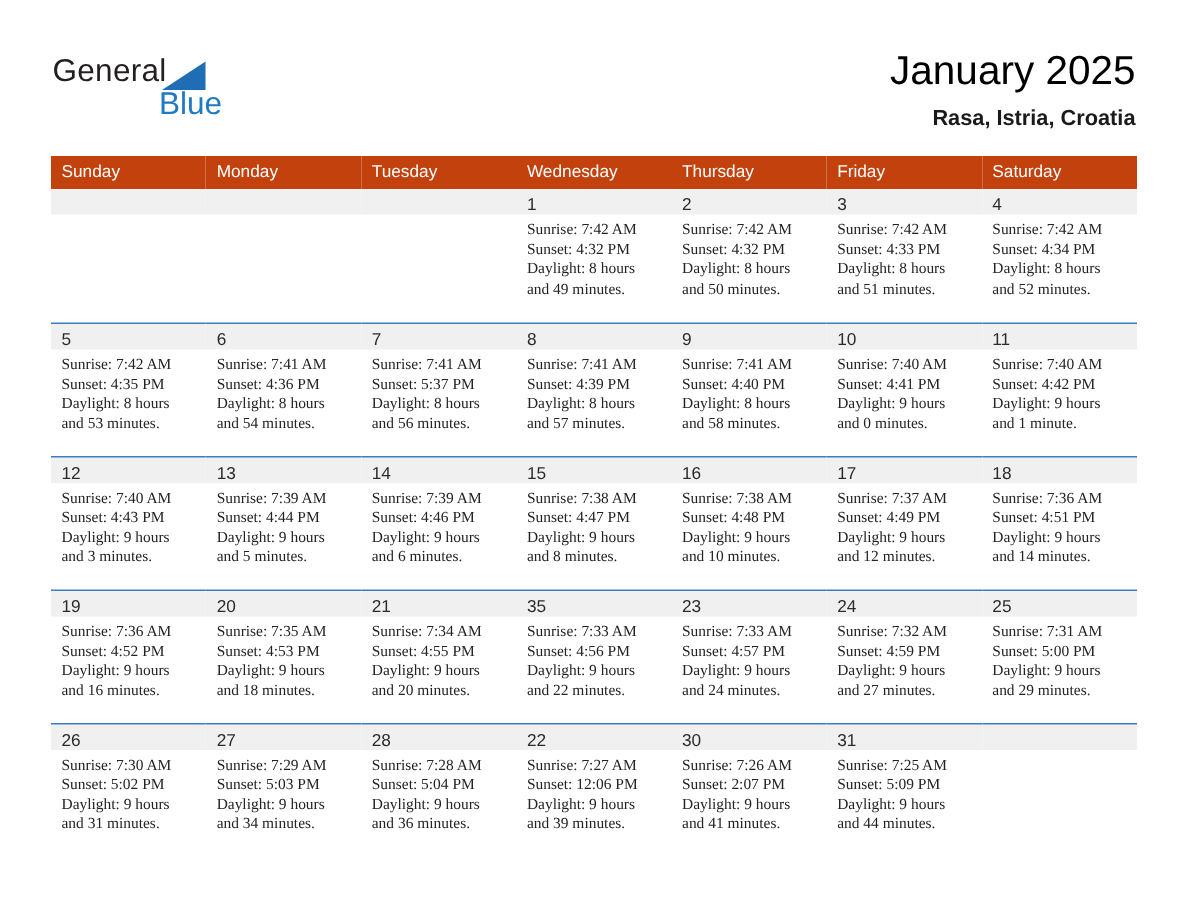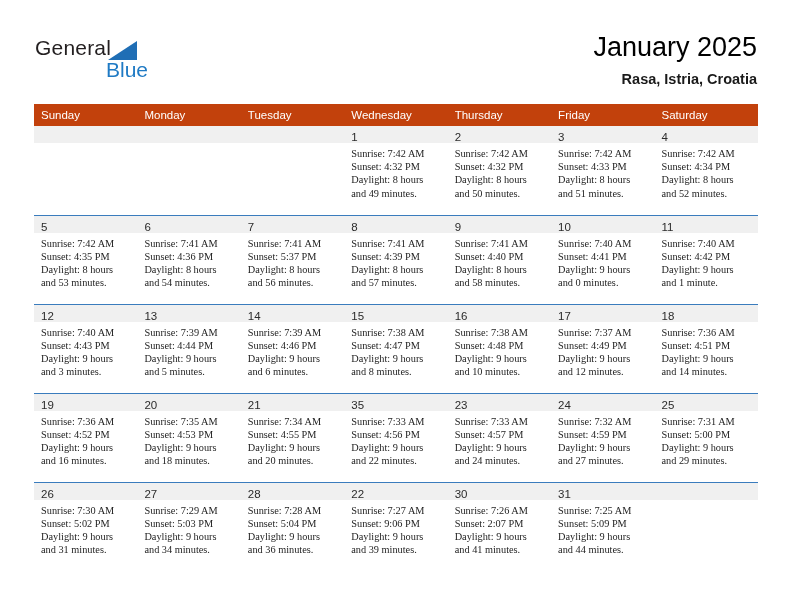--- a/index.html
+++ b/index.html
@@ -445,21 +445,21 @@
                 <div>Sunrise: 7:28 AM</div>
                 <div>Sunset: 5:04 PM</div>
                 <div>Daylight: 9 hours</div>
                 <div>and 36 minutes.</div>
               </div>
             </td>
             <td class="cell-inner">
               <div class="daynum-band"><span class="daynum">22</span></div>
               <div class="detail">
                 <div>Sunrise: 7:27 AM</div>
-                <div>Sunset: 9:06 PM</div>
+                <div>Sunset: 12:06 PM</div>
                 <div>Daylight: 9 hours</div>
                 <div>and 39 minutes.</div>
               </div>
             </td>
             <td class="cell-inner">
               <div class="daynum-band"><span class="daynum">30</span></div>
               <div class="detail">
                 <div>Sunrise: 7:26 AM</div>
                 <div>Sunset: 2:07 PM</div>
                 <div>Daylight: 9 hours</div>

